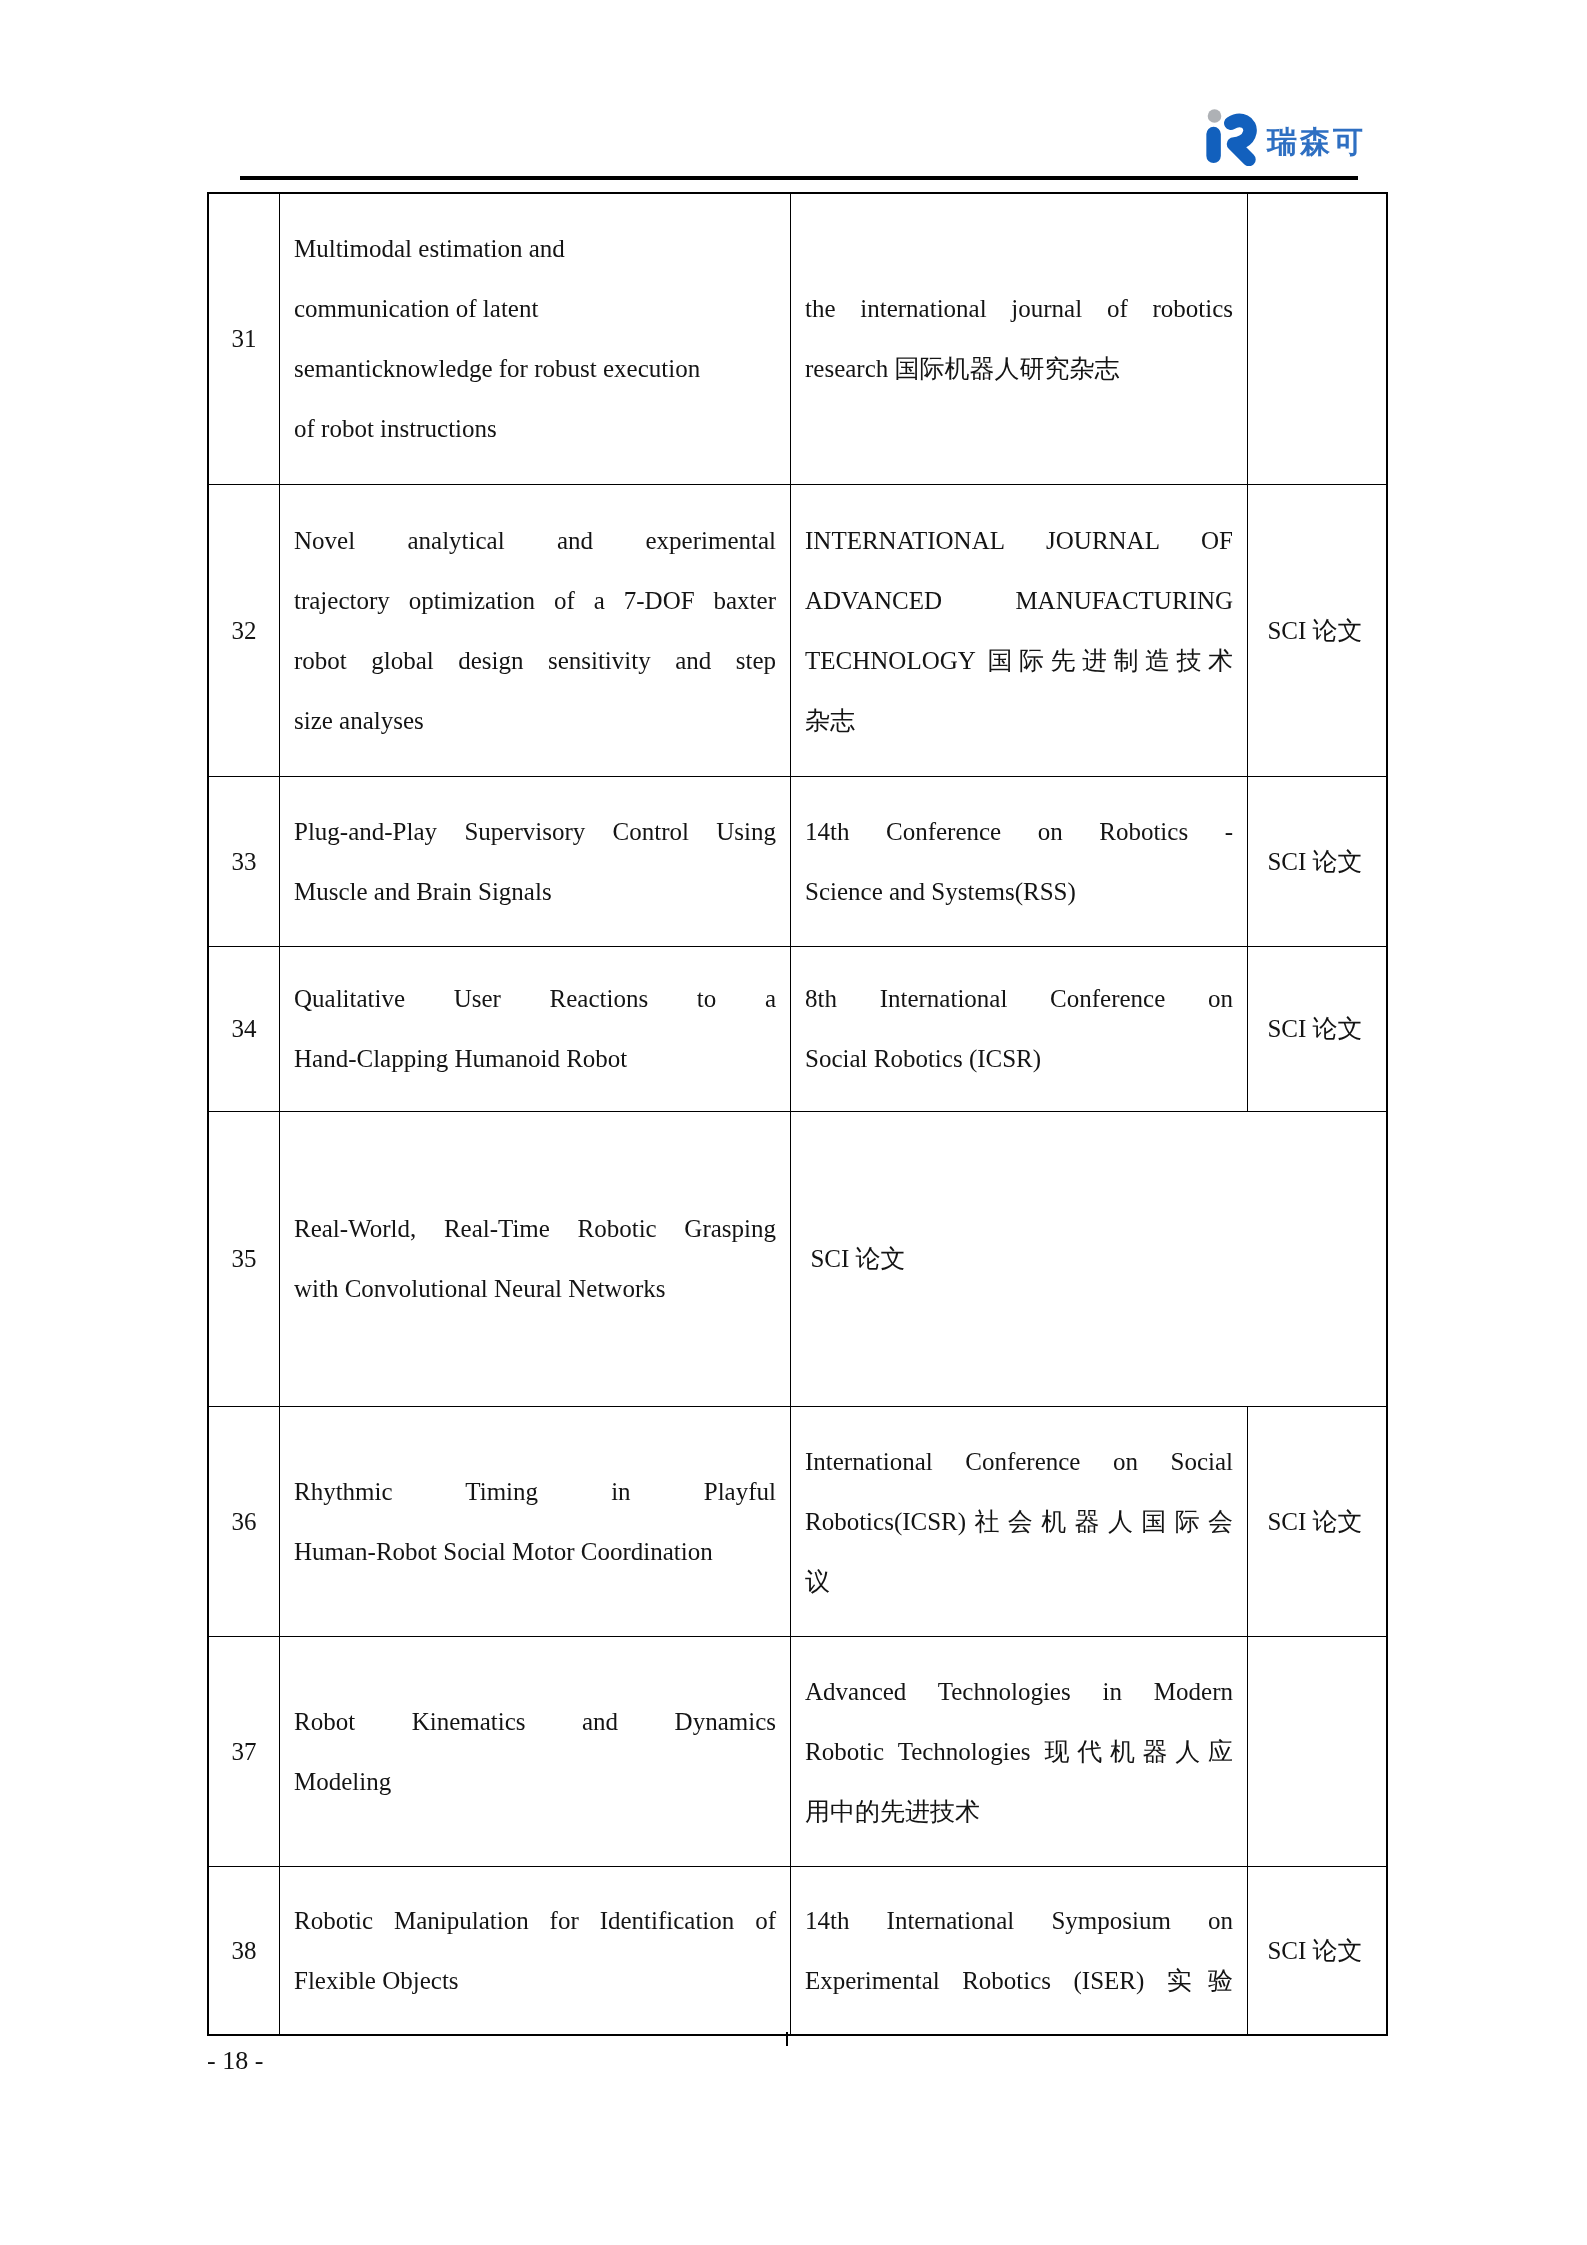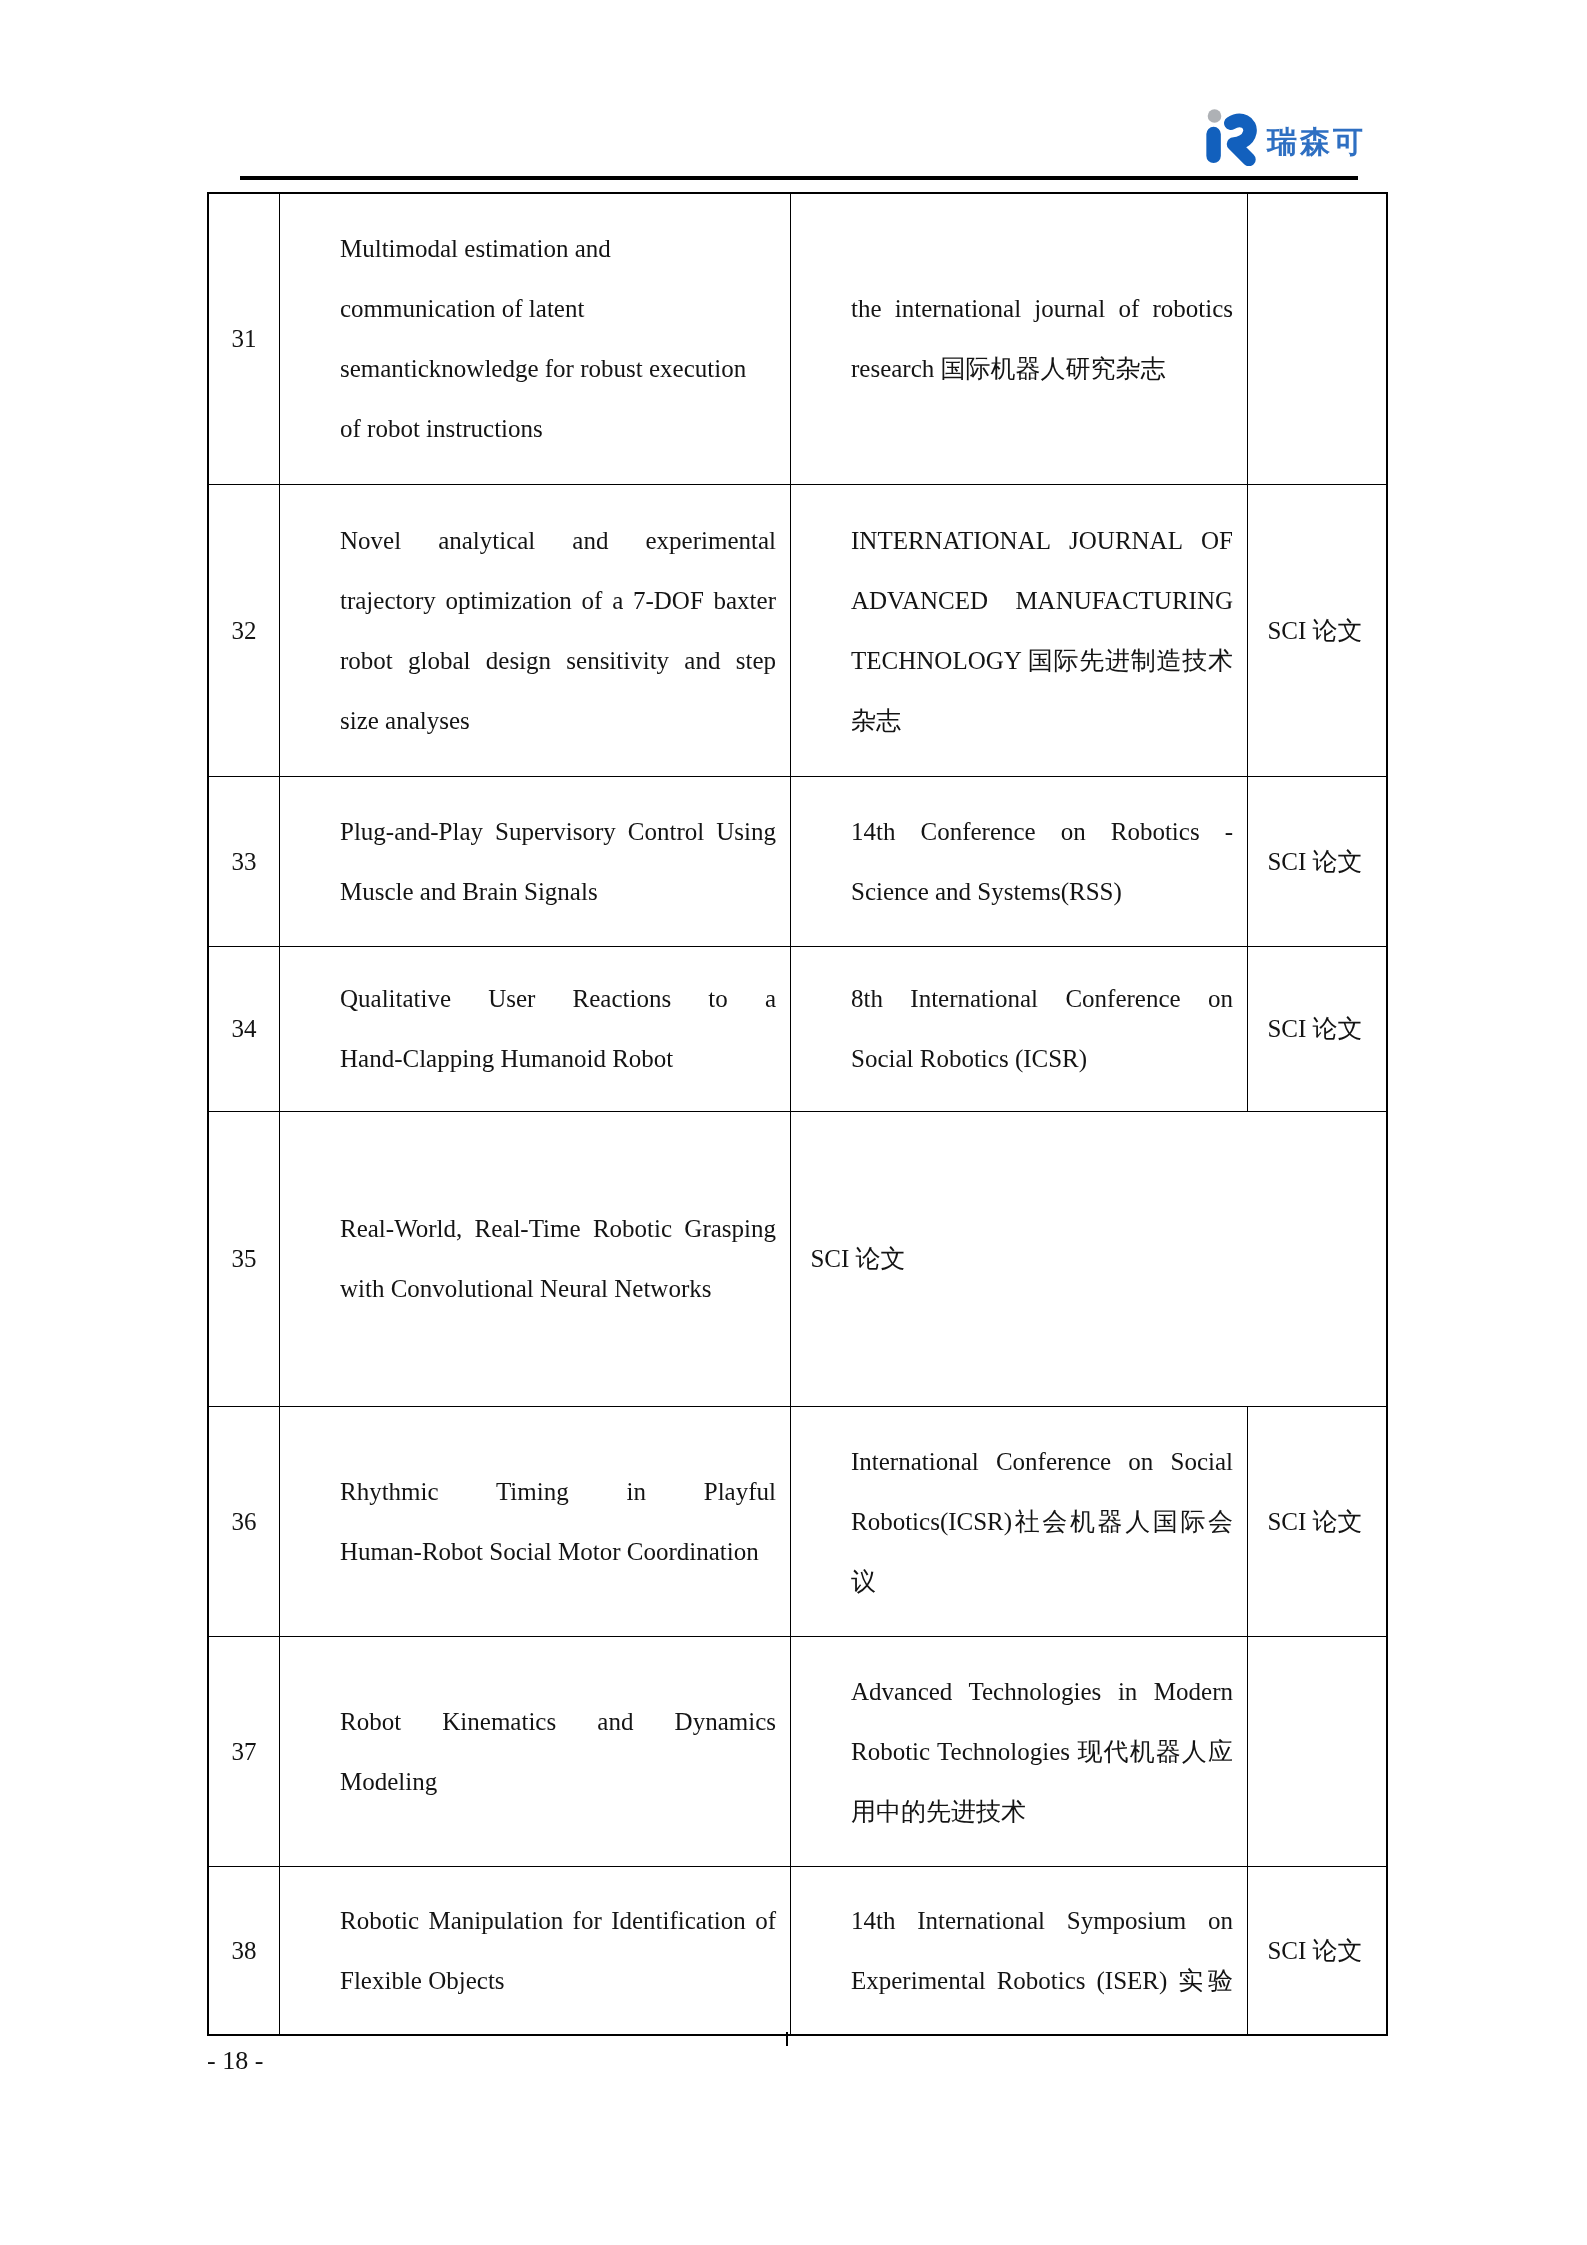--- a/index.html
+++ b/index.html
@@ -28,21 +28,21 @@
     box-sizing:border-box;border-right:1px solid #000;
     display:flex;align-items:center;padding:0 14px;
     font-size:25px;line-height:60px;
   }
   .cell:last-child{border-right:none;}
   .c-no{width:71px;justify-content:center;padding:18px;}
   .c-title{width:511px;}
   .c-venue{width:457px;}
   .c-type{width:134px;justify-content:center;padding:0;}
   .txt{width:100%;}
-  .line{display:block;text-align:left;white-space:nowrap;margin-left:46px;}
+  .line{display:block;text-align:left;white-space:nowrap;}
   .line.stretch{text-align:justify;text-align-last:justify;}
   
   .table-tick{position:absolute;left:786px;top:2032px;width:2px;height:14px;background:#000;}
   .page-num{
     position:absolute;left:207px;top:2046px;width:1181px;
     text-align:left;font-size:26px;color:#141414;
   }
 </style>
 </head>
 <body>

